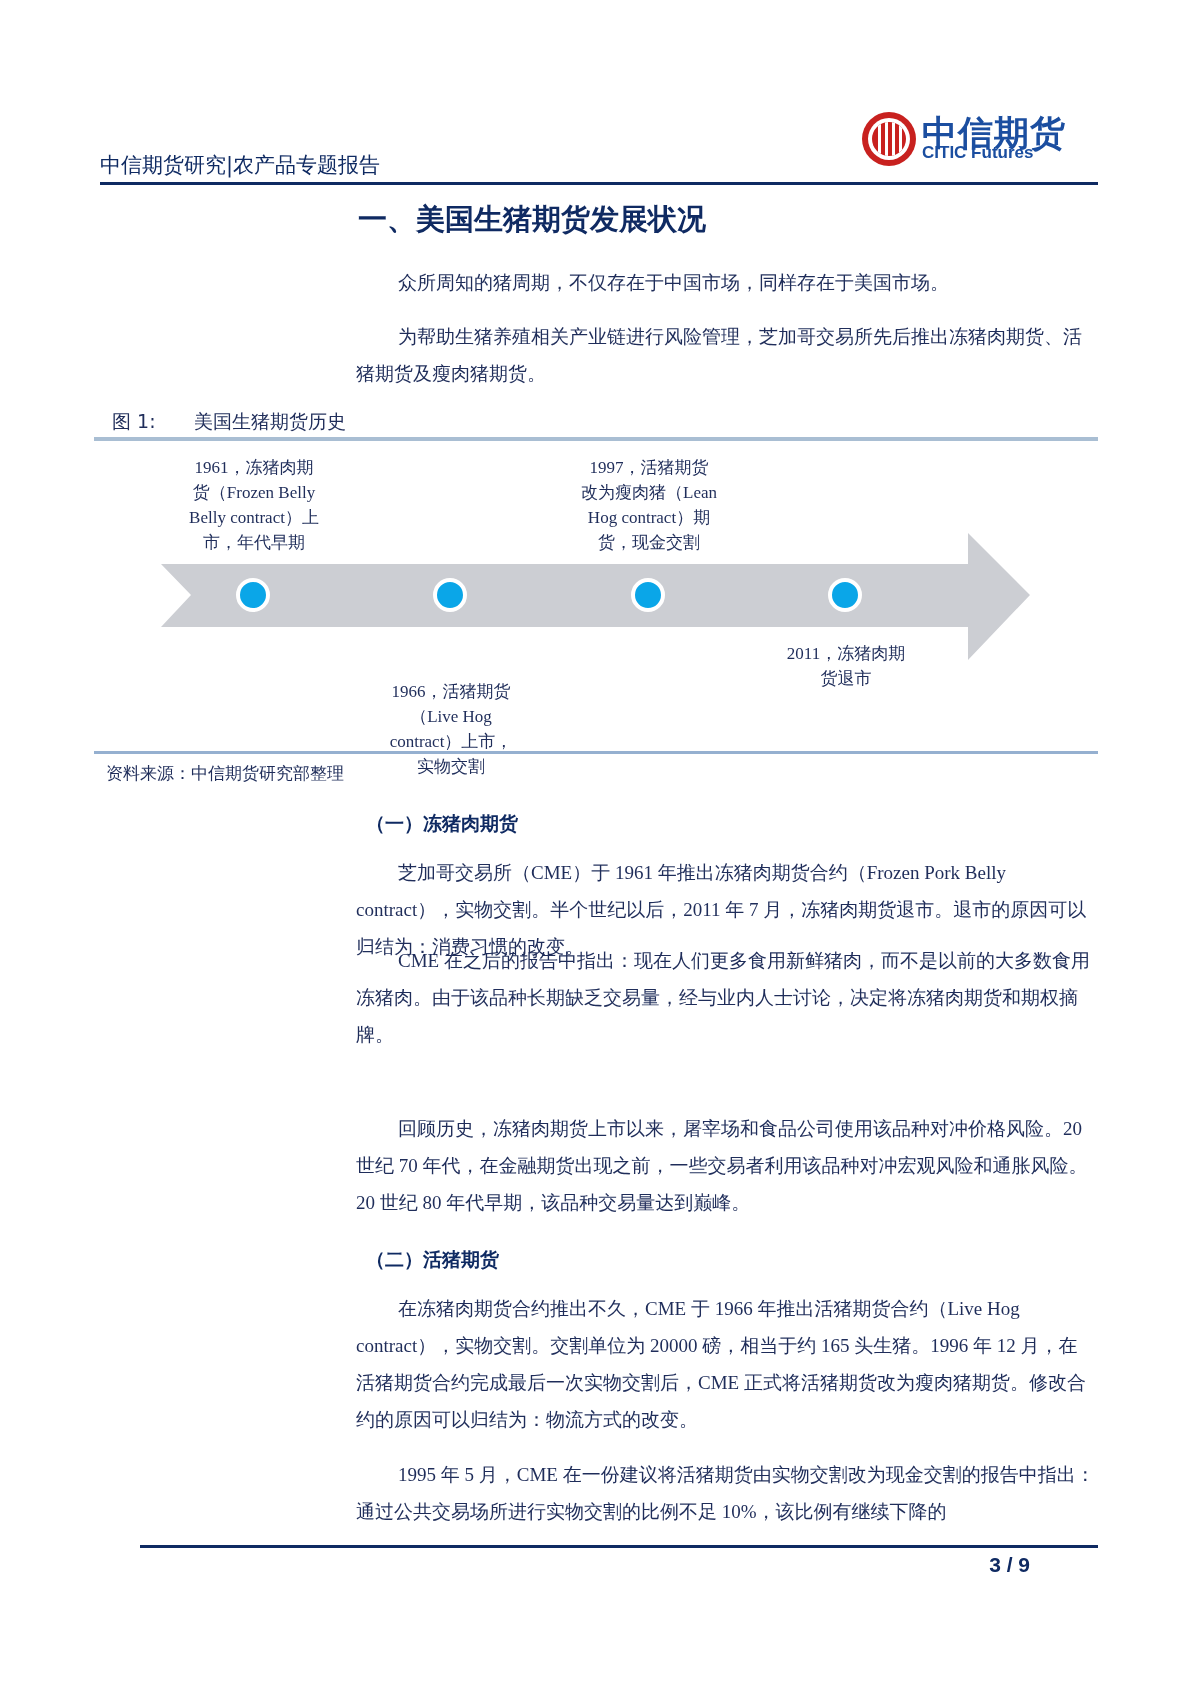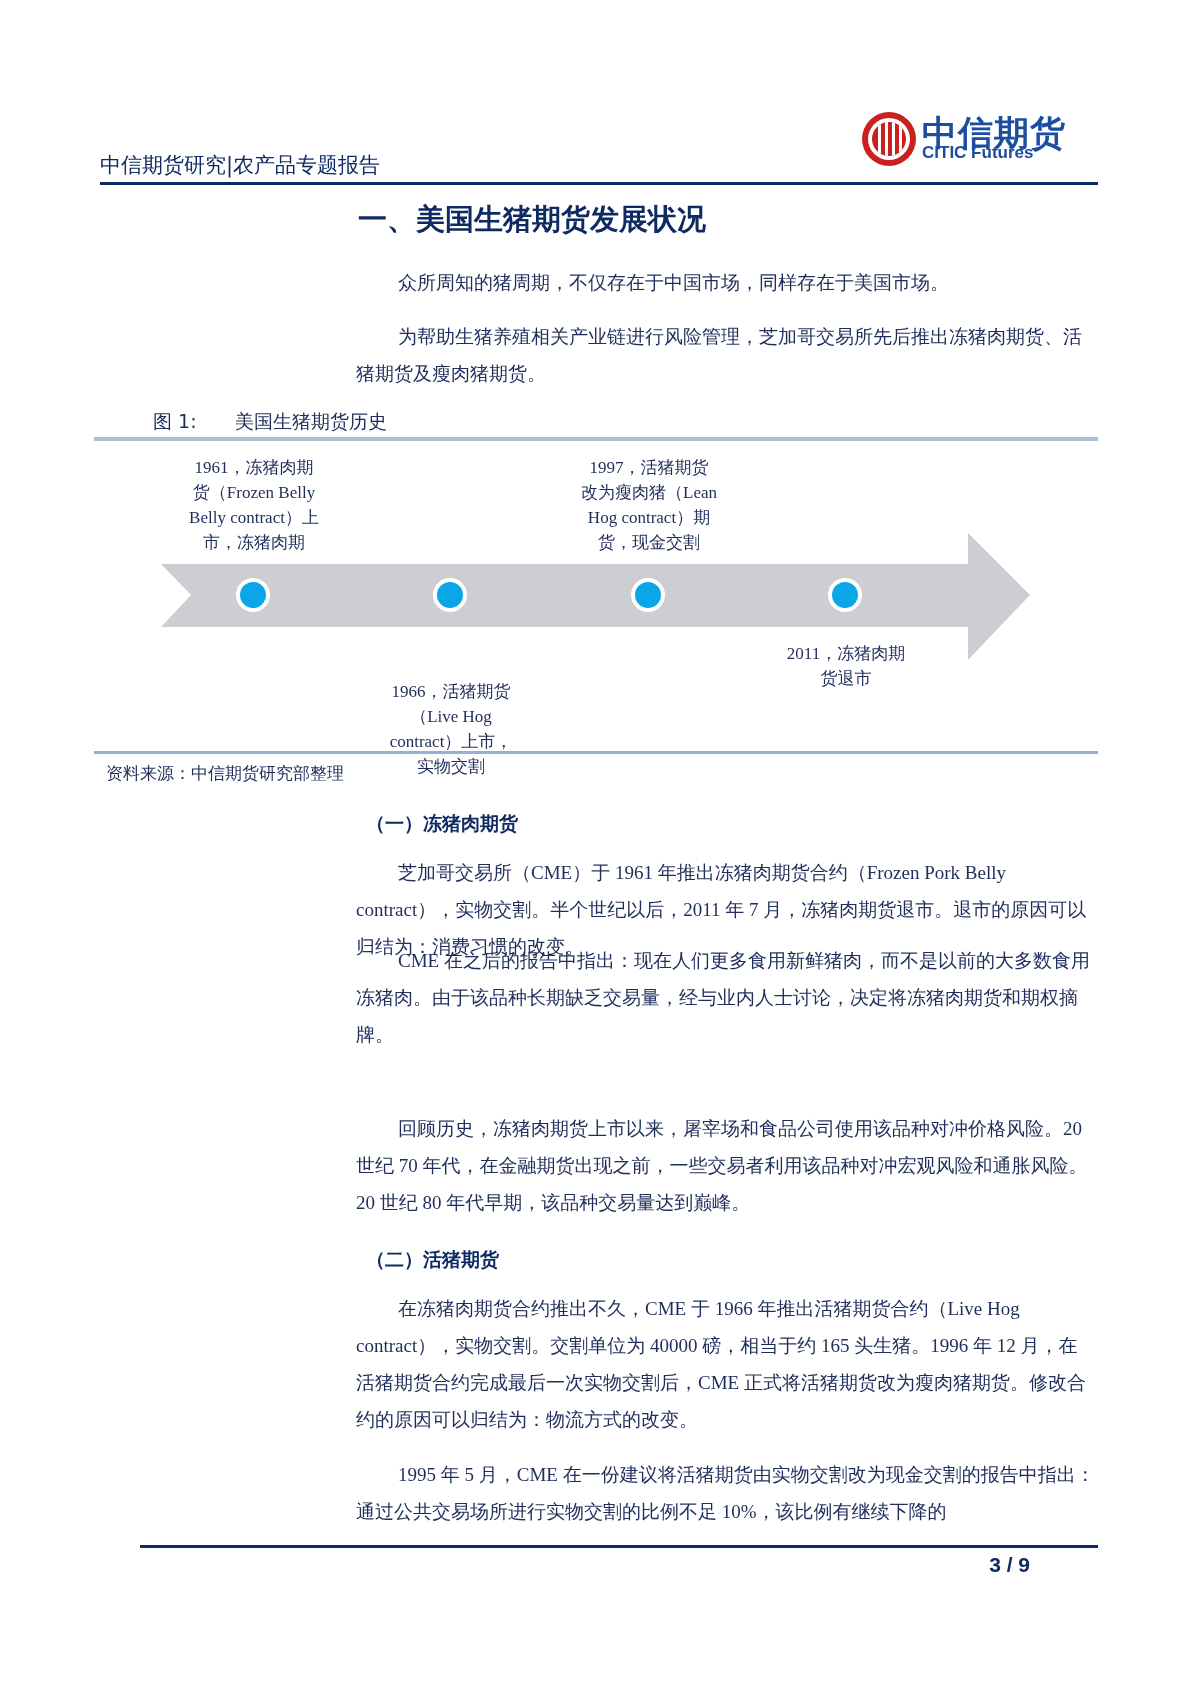--- a/index.html
+++ b/index.html
@@ -13,21 +13,21 @@
                background:#ffffff; }
   .logo-mark .bars { position:absolute; left:10px; top:10px; width:34px; height:34px; border-radius:50%; background:#c8211f; overflow:hidden; }
   .logo-mark .bars span { position:absolute; top:0; width:3px; height:34px; background:#fff; }
   .logo-cn { position:absolute; left:60px; top:0px; font-size:35px; font-weight:bold; color:#1b4ea0; letter-spacing:1px; white-space:nowrap; }
   .logo-en { position:absolute; left:60px; top:33px; font-size:17px; font-weight:bold; color:#1b4ea0; font-family:"Liberation Sans",sans-serif; white-space:nowrap; }
   .header-title { left:100px; top:151px; font-size:21px; font-weight:normal; color:#0f2a62; white-space:nowrap; }
   .header-rule { left:100px; top:182px; width:998px; height:3px; background:#0f2a62; }
   .section-title { left:358px; top:200px; font-size:29px; font-weight:bold; color:#0f2a62; white-space:nowrap; }
   .para { left:356px; width:740px; font-size:19px; line-height:37px; color:#1f2d5a; font-family:"Liberation Serif","DejaVu Sans",serif; }
   .para p { margin:0; text-indent:42px; }
-  .fig-caption { left:112px; top:409px; font-size:19px; color:#1f2d5a; white-space:nowrap;margin-left:41px; }
+  .fig-caption { left:112px; top:409px; font-size:19px; color:#1f2d5a; white-space:nowrap; }
   .fig-caption .num { display:inline-block; width:82px; }
   .fig-rule-top { left:94px; top:437px; width:1004px; height:4px; background:#a9bed3; }
   .fig-rule-bot { left:94px; top:751px; width:1004px; height:3px; background:#95b0d0; }
   .tl-label { width:170px; text-align:center; font-size:17px; line-height:25px; color:#1f2d5a;
               font-family:"Liberation Serif","DejaVu Sans",serif; }
   .node { width:26px; height:26px; border-radius:50%; background:#0aa6e8; border:4px solid #ffffff; }
   .source { left:106px; top:762px; font-size:17px; color:#1f2d5a; white-space:nowrap; }
   .sub-title { left:366px; font-size:19px; font-weight:bold; color:#0f2a62; white-space:nowrap; }
   .footer-rule { left:140px; top:1545px; width:958px; height:3px; background:#0f2a62; }
   .page-num { left:980px; top:1553px; width:50px; text-align:right; font-size:21px; font-weight:bold; color:#0f2a62; font-family:"Liberation Sans",sans-serif; }
@@ -72,21 +72,21 @@
 
 <div class="abs node" style="left:236px;top:578px;"></div>
 <div class="abs node" style="left:433px;top:578px;"></div>
 <div class="abs node" style="left:631px;top:578px;"></div>
 <div class="abs node" style="left:828px;top:578px;"></div>
 
 <div class="abs tl-label" style="left:169px;top:455px;">
   <div>1961，冻猪肉期</div>
   <div>货（Frozen Belly</div>
   <div>Belly contract）上</div>
-  <div>市，冻猪肉期</div>
+  <div>市，年代早期</div>
 </div>
 <div class="abs tl-label" style="left:366px;top:667px;margin-top:12px;">
   <div>1966，活猪期货</div>
   <div>（Live Hog</div>
   <div>contract）上市，</div>
   <div>实物交割</div>
 </div>
 <div class="abs tl-label" style="left:564px;top:455px;">
   <div>1997，活猪期货</div>
   <div>改为瘦肉猪（Lean</div>
@@ -107,20 +107,20 @@
 </div>
 <div class="abs para" style="top:942px;">
   <p>CME 在之后的报告中指出：现在人们更多食用新鲜猪肉，而不是以前的大多数食用冻猪肉。由于该品种长期缺乏交易量，经与业内人士讨论，决定将冻猪肉期货和期权摘牌。</p>
 </div>
 <div class="abs para" style="top:1110px;">
   <p>回顾历史，冻猪肉期货上市以来，屠宰场和食品公司使用该品种对冲价格风险。20 世纪 70 年代，在金融期货出现之前，一些交易者利用该品种对冲宏观风险和通胀风险。20 世纪 80 年代早期，该品种交易量达到巅峰。</p>
 </div>
 
 <div class="abs sub-title" style="top:1247px;">（二）活猪期货</div>
 <div class="abs para" style="top:1290px;">
-  <p>在冻猪肉期货合约推出不久，CME 于 1966 年推出活猪期货合约（Live Hog contract），实物交割。交割单位为 40000 磅，相当于约 165 头生猪。1996 年 12 月，在活猪期货合约完成最后一次实物交割后，CME 正式将活猪期货改为瘦肉猪期货。修改合约的原因可以归结为：物流方式的改变。</p>
+  <p>在冻猪肉期货合约推出不久，CME 于 1966 年推出活猪期货合约（Live Hog contract），实物交割。交割单位为 20000 磅，相当于约 165 头生猪。1996 年 12 月，在活猪期货合约完成最后一次实物交割后，CME 正式将活猪期货改为瘦肉猪期货。修改合约的原因可以归结为：物流方式的改变。</p>
 </div>
 <div class="abs para" style="top:1456px;">
   <p>1995 年 5 月，CME 在一份建议将活猪期货由实物交割改为现金交割的报告中指出：通过公共交易场所进行实物交割的比例不足 10%，该比例有继续下降的</p>
 </div>
 
 <div class="abs footer-rule"></div>
 <div class="abs page-num">3 / 9</div>
 
 </body></html>

